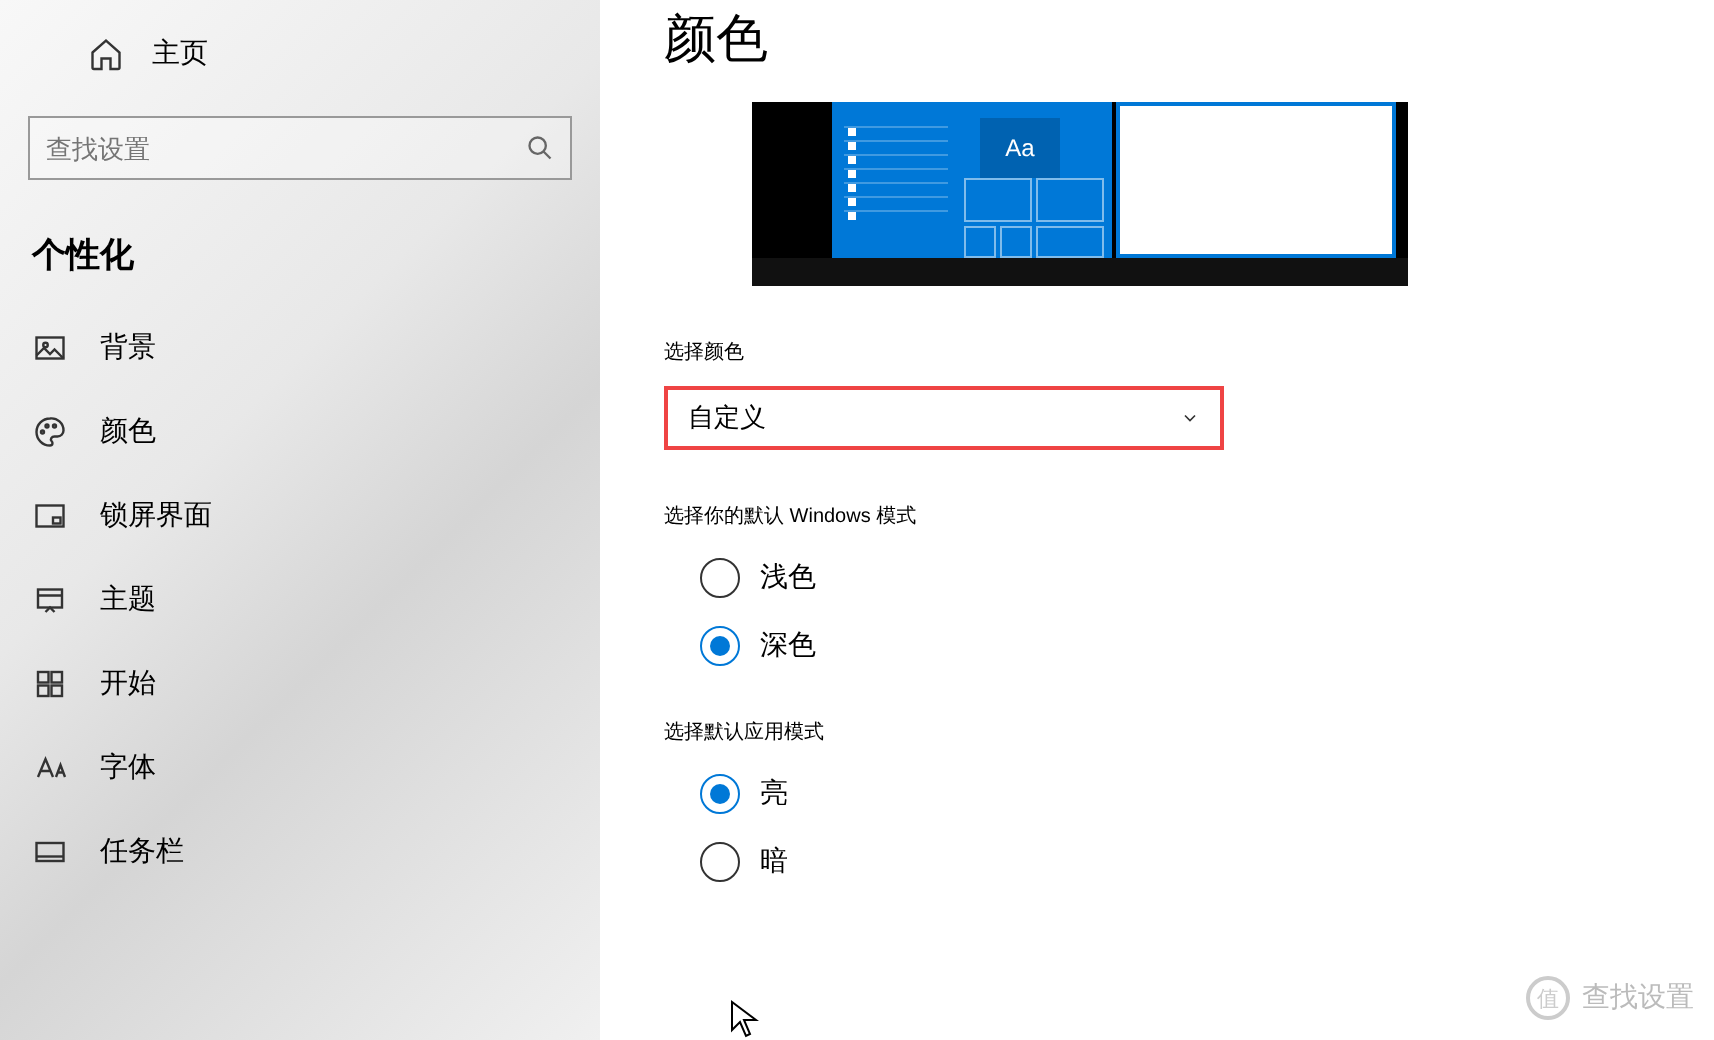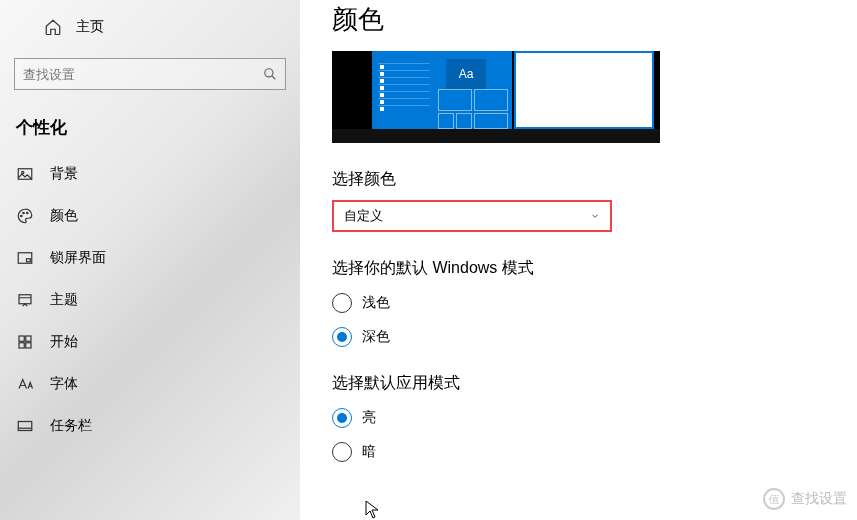--- a/index.html
+++ b/index.html
@@ -10,35 +10,35 @@
 .home-row span { font-size: 14px; color: #000; }
 .search-box { margin: 14px 14px 18px 14px; display: flex; align-items: center; border: 1px solid #999; background: rgba(255,255,255,0.3); height: 32px; padding: 11px 8px; }
 .search-box input { flex: 1; border: none; background: transparent; outline: none; font-size: 13px; color: #666; }
 .search-box .sicon { width: 14px; height: 14px; stroke: #666; }
 .cat-title { padding: 8px 16px 14px 16px; font-size: 17px; font-weight: 600; color: #000; }
 .nav-item { display: flex; align-items: center; padding: 12px 16px; cursor: pointer; }
 .nav-item .nicon { width: 18px; height: 18px; margin-right: 16px; stroke: #333; fill: none; }
 .nav-item span { font-size: 14px; color: #000; }
 .main { flex: 1; padding: 0 32px; overflow: hidden; }
 .page-title { font-size: 26px; font-weight: 400; color: #000; margin-top: 2px; margin-bottom: 14px; }
-.preview { width: 328px; height: 92px; background: #000; position: relative; }
+.preview { width: 328px; height: 92px; background: #000; position: relative; margin-left: 44px; }
 .preview .taskbar { position: absolute; bottom: 0; left: 0; right: 0; height: 14px; background: #111; }
 .preview .start { position: absolute; left: 40px; top: 0; width: 140px; bottom: 14px; background: #0078d7; }
 .preview .tiles { position: absolute; left: 106px; top: 6px; }
 .preview .tile { position: absolute; border: 1px solid rgba(255,255,255,0.5); }
 .preview .win { position: absolute; right: 6px; top: 0px; width: 140px; bottom: 14px; background: #fff; border: 2px solid #0078d7; }
 .preview .aa { position: absolute; left: 114px; top: 8px; width: 40px; height: 30px; background: #0062b1; color: #fff; font-size: 12px; display: flex; align-items: center; justify-content: center; }
 .preview .sidebar-list { position: absolute; left: 46px; top: 6px; width: 52px; bottom: 18px; }
 .preview .sidebar-list div { height: 7px; border-bottom: 1px solid rgba(255,255,255,0.25); }
 .preview .sidebar-list div::before { content:""; display:inline-block; width:4px; height:4px; background:#fff; vertical-align:middle; margin-left:2px;}
-.section-label { font-size: 16px; color: #000; margin-top: 26px; margin-bottom: 10px; }
+.section-label { font-size: 10px; color: #000; margin-top: 26px; margin-bottom: 10px; }
 .dropdown { width: 280px; height: 32px; border: 2px solid #ef4444; display: flex; align-items: center; justify-content: space-between; padding: 0 10px; cursor: pointer; }
 .dropdown span { font-size: 13px; }
 .dropdown .chev { width: 10px; height: 10px; stroke: #333; }
-.radio-row { display: flex; align-items: center; margin: 14px 0; cursor: pointer; }
+.radio-row { display: flex; align-items: center; margin: 14px 18px; cursor: pointer; }
 .radio { width: 20px; height: 20px; border: 1px solid #333; border-radius: 50%; margin-right: 10px; display: flex; align-items: center; justify-content: center; }
 .radio.sel { border-color: #0078d7; }
 .radio.sel::after { content: ""; width: 10px; height: 10px; background: #0078d7; border-radius: 50%; }
 .radio-row span { font-size: 14px; }
 .cursor { position: absolute; left: 365px; top: 500px; pointer-events: none; }
 .watermark { position: absolute; right: 10px; bottom: 10px; font-size: 14px; color: #bbb; display: flex; align-items: center; pointer-events: none; }
 .watermark .wcirc { width: 22px; height: 22px; border: 2px solid #ccc; border-radius: 50%; display: flex; align-items: center; justify-content: center; font-size: 11px; margin-right: 6px; color:#ccc; }
 </style>
 </head>
 <body>

